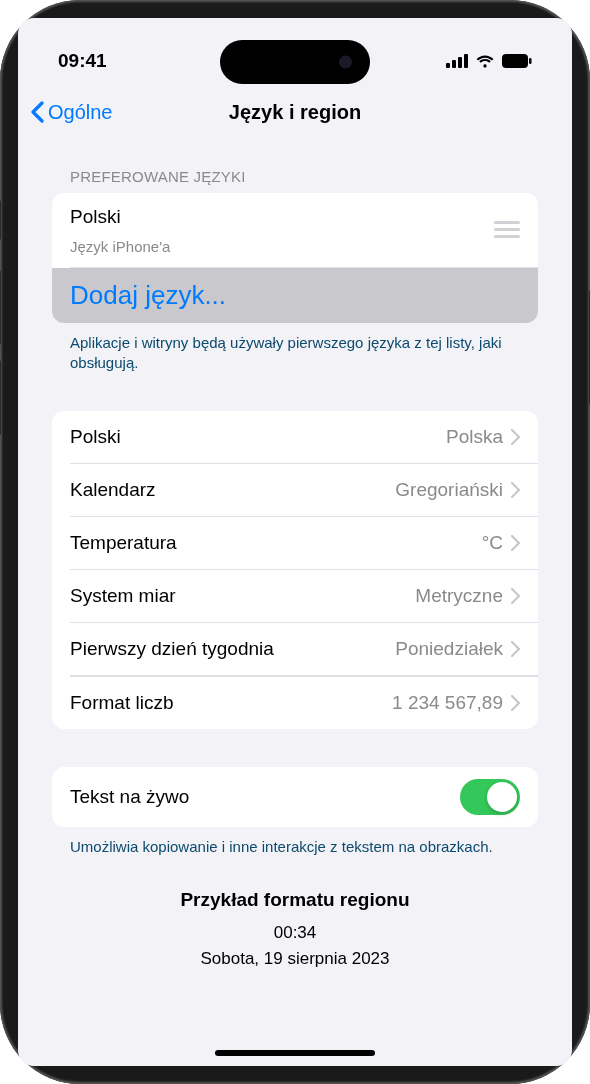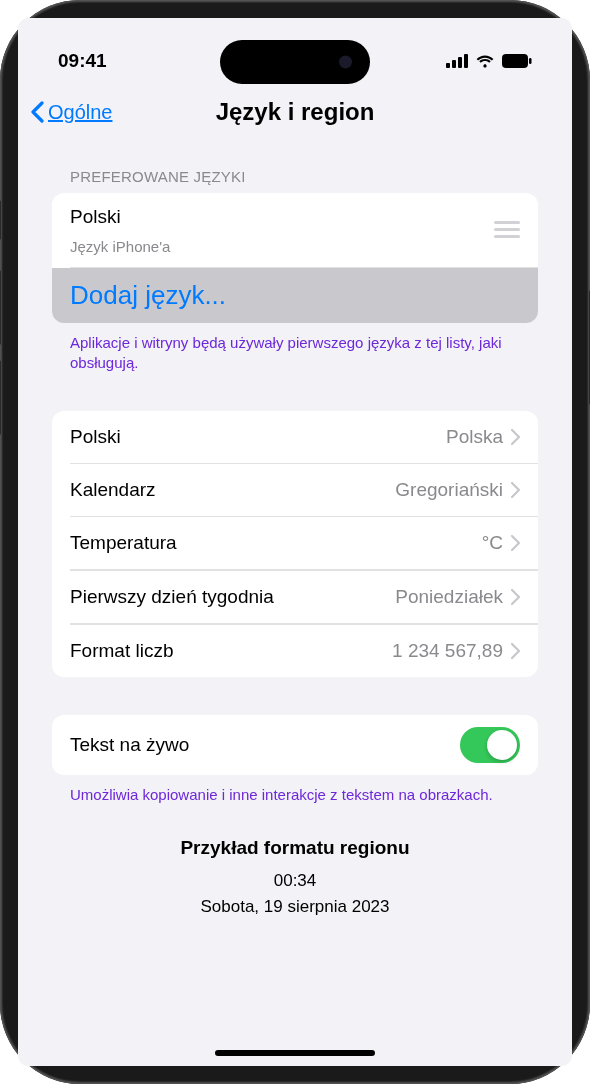--- a/index.html
+++ b/index.html
@@ -21,21 +21,21 @@
       background: #1a1a1a;
       border-radius: 80px;
       padding: 18px;
       position: relative;
       box-shadow: inset 0 0 2px 2px #555;
     }
     .device-inner {
       width: 100%;
       height: 100%;
       background: #f2f2f7;
-      border-radius: 10px;
+      border-radius: 16px;
       overflow: hidden;
       position: relative;
     }
     .dynamic-island {
       position: absolute;
       top: 22px;
       left: 50%;
       transform: translateX(-50%);
       width: 150px;
       height: 44px;
@@ -78,45 +78,44 @@
       align-items: center;
       position: relative;
       padding: 0 12px;
     }
     .back-btn {
       display: flex;
       align-items: center;
       color: #007aff;
       font-size: 20px;
       gap: 4px;
-      text-decoration: underline;
     }
     .nav-title {
       position: absolute;
       left: 50%;
       transform: translateX(-50%);
-      font-size: 24px;
+      font-size: 20px;
       font-weight: 600;
       color: #000;
     }
     .content {
       padding: 0 34px;
       height: calc(100% - 120px);
       overflow: hidden;
     }
     .section-header {
       font-size: 15px;
       color: #8a8a8e;
       padding: 30px 18px 8px;
       text-transform: uppercase;
       letter-spacing: 0.2px;
     }
     .section-footer {
       font-size: 15px;
-      color: #6d28d9;
+      color: #0c4a6e;
       padding: 10px 18px 0;
       line-height: 1.35;
     }
     .card {
       background: #fff;
       border-radius: 12px;
       overflow: hidden;
     }
     .row {
       display: flex;
@@ -303,20 +302,27 @@
         </div>
         <div class="row-sep"></div>
         <div class="row">
           <div class="row-title row-main">Temperatura</div>
           <div class="row-value">°C</div>
           <svg class="chevron" viewBox="0 0 9 16">
               <path d="M1 1l7 7-7 7" stroke="#c7c7cc" stroke-width="2.2" fill="none" stroke-linecap="round" stroke-linejoin="round"></path>
             </svg>
         </div>
         <div class="row-sep"></div>
+        <div class="row">
+          <div class="row-title row-main">System miar</div>
+          <div class="row-value">Metryczne</div>
+          <svg class="chevron" viewBox="0 0 9 16">
+              <path d="M1 1l7 7-7 7" stroke="#c7c7cc" stroke-width="2.2" fill="none" stroke-linecap="round" stroke-linejoin="round"></path>
+            </svg>
+        </div>
         <div class="row-sep"></div>
         <div class="row">
           <div class="row-title row-main">Pierwszy dzień tygodnia</div>
           <div class="row-value">Poniedziałek</div>
           <svg class="chevron" viewBox="0 0 9 16">
               <path d="M1 1l7 7-7 7" stroke="#c7c7cc" stroke-width="2.2" fill="none" stroke-linecap="round" stroke-linejoin="round"></path>
             </svg>
         </div>
         <div class="row-sep"></div>
         <div class="row-sep"></div>

